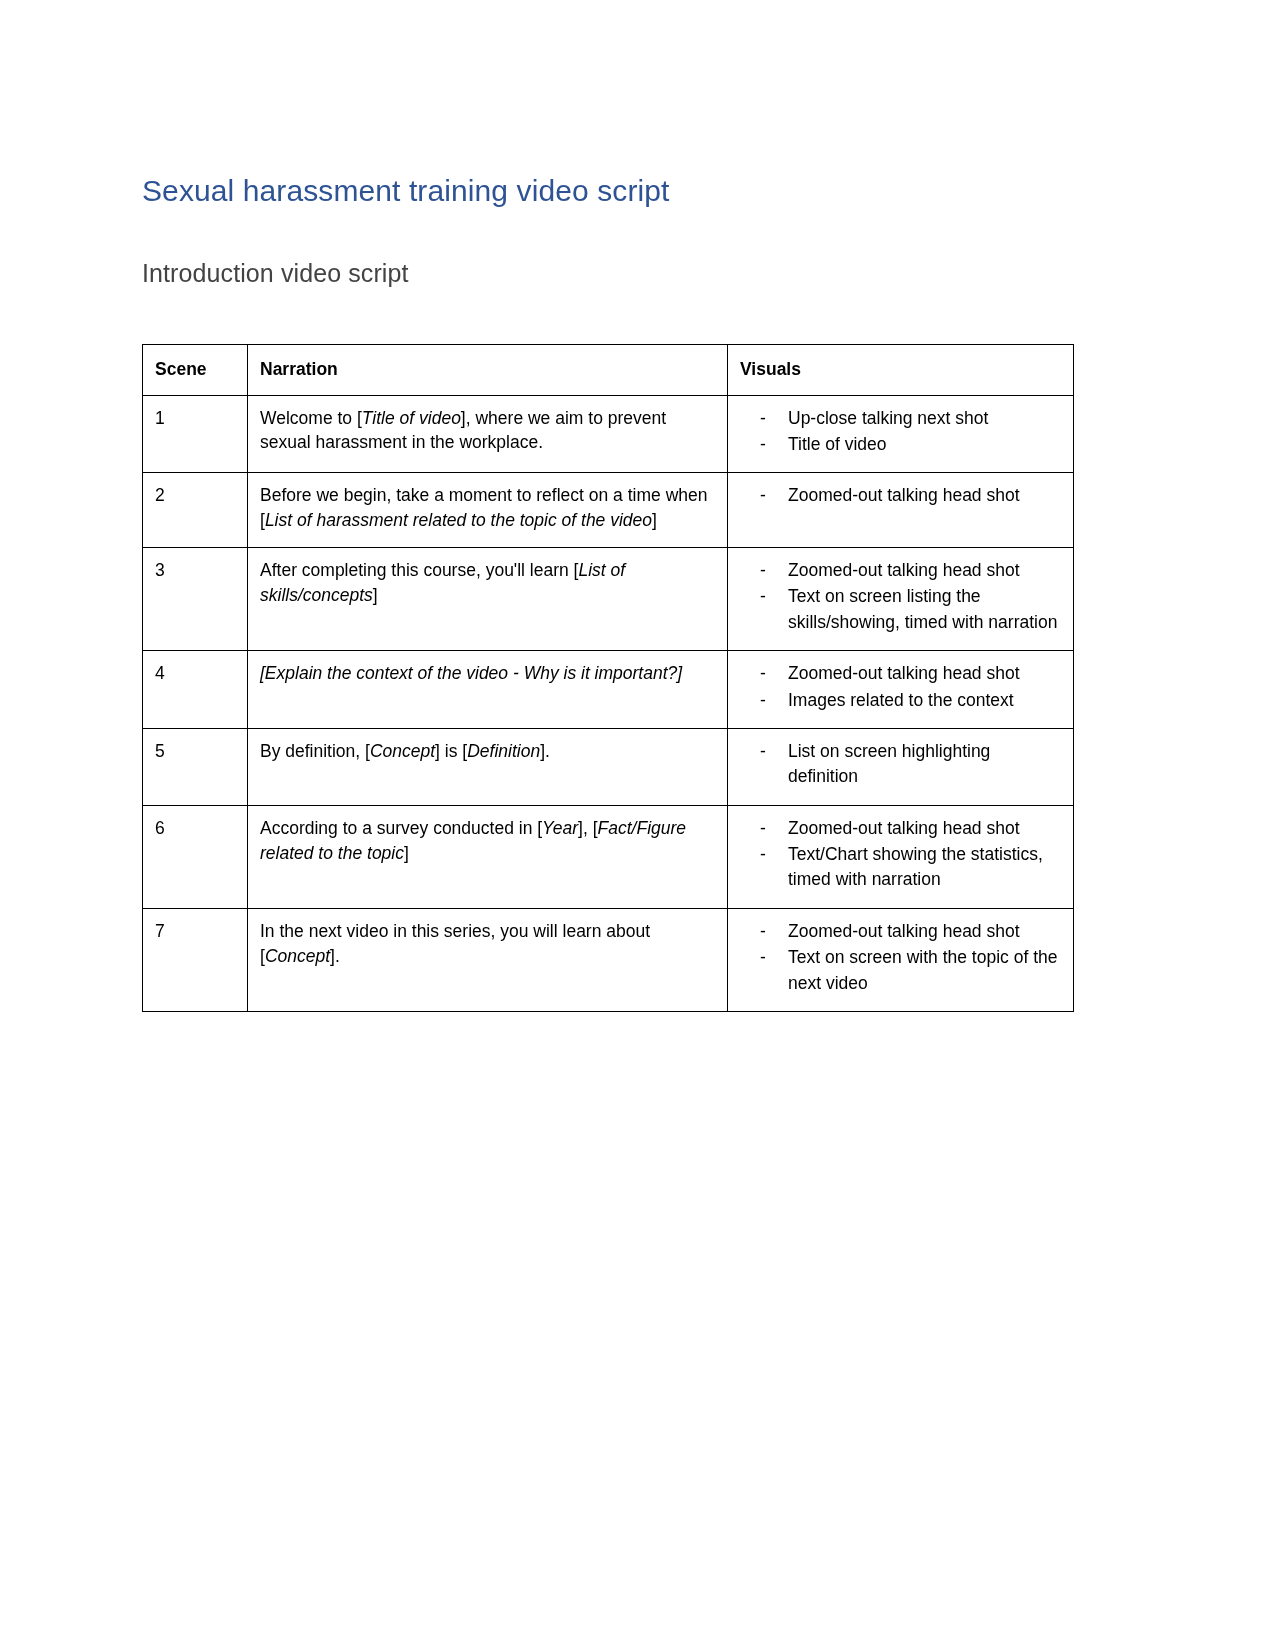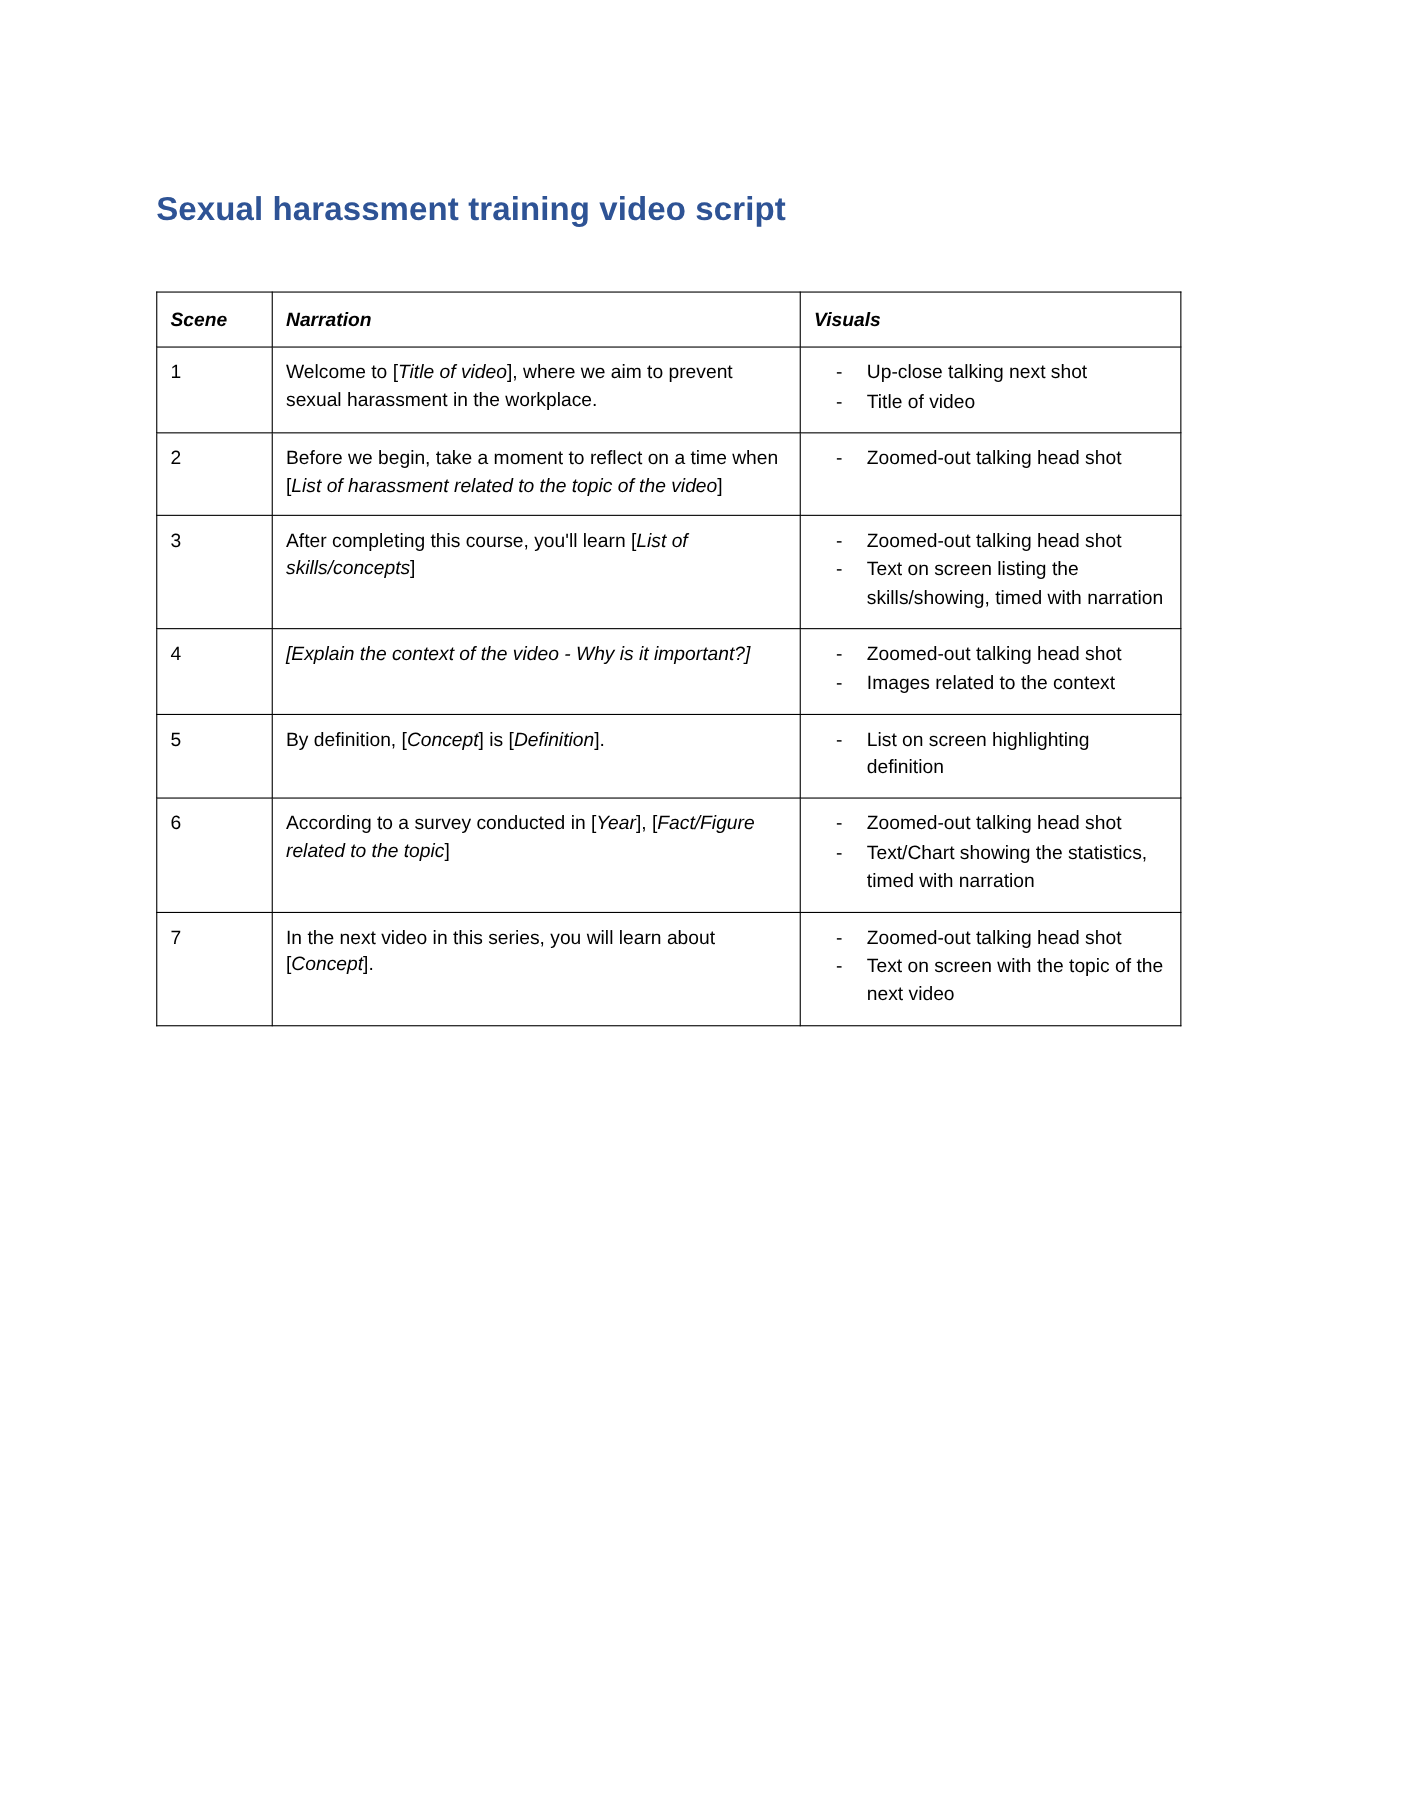--- a/index.html
+++ b/index.html
@@ -16,21 +16,21 @@
   }
   .page {
     position: relative;
     width: 1275px;
     height: 1650px;
     box-sizing: border-box;
     padding: 172px 200px 0 142px;
   }
   .doc-title {
     font-size: 30px;
-    font-weight: 700;
+    font-weight: 400;
     color: #2E5395;
     line-height: 1.25;
     margin: 0 0 0 0;
     letter-spacing: 0.1px;
   }
   .doc-subtitle {
     font-size: 25px;
     font-weight: 400;
     color: #434343;
     line-height: 1.25;
@@ -50,21 +50,20 @@
     vertical-align: top;
     padding: 10px 12px 14px 12px;
     font-size: 17.5px;
     line-height: 1.42;
   }
   table.script-table th {
     font-weight: bold;
     text-align: left;
     padding-top: 12px;
     padding-bottom: 13px;
-    font-style: italic;
   }
   col.c-scene { width: 105px; }
   col.c-narration { width: 480px; }
   col.c-visuals { width: 346px; }
 
   td.scene-cell { padding-left: 11px; }
   td.narration-cell { padding-left: 14px; padding-right: 16px; margin-top: 44px; }
   td.visuals-cell { padding-left: 10px; padding-right: 10px; }
 
   .vis-list {
@@ -87,20 +86,21 @@
     font-style: italic;
   }
 </style>
 </head>
 <body>
 
 <div class="page">
 
   <h1 class="doc-title">Sexual harassment training video script</h1>
 
+  <h2 class="doc-subtitle">Introduction video script</h2>
 
   <table class="script-table">
     <colgroup>
       <col class="c-scene">
       <col class="c-narration">
       <col class="c-visuals">
     </colgroup>
     <thead>
       <tr>
         <th>Scene</th>

